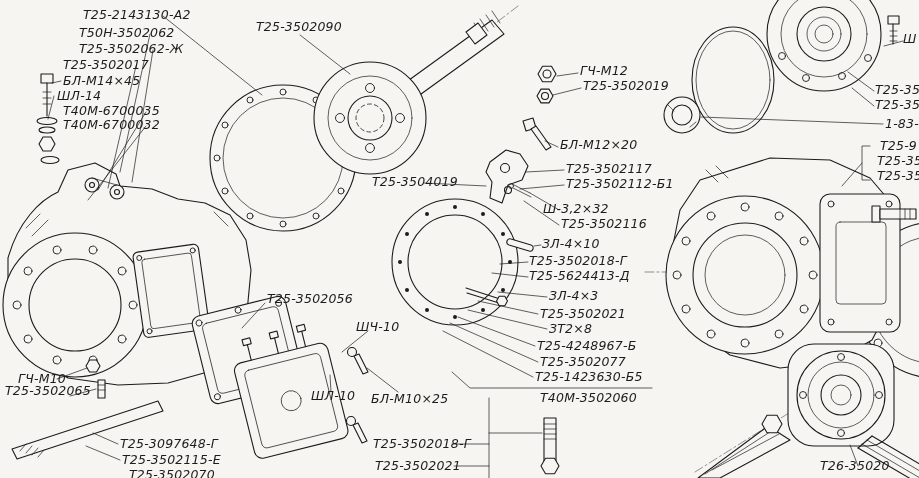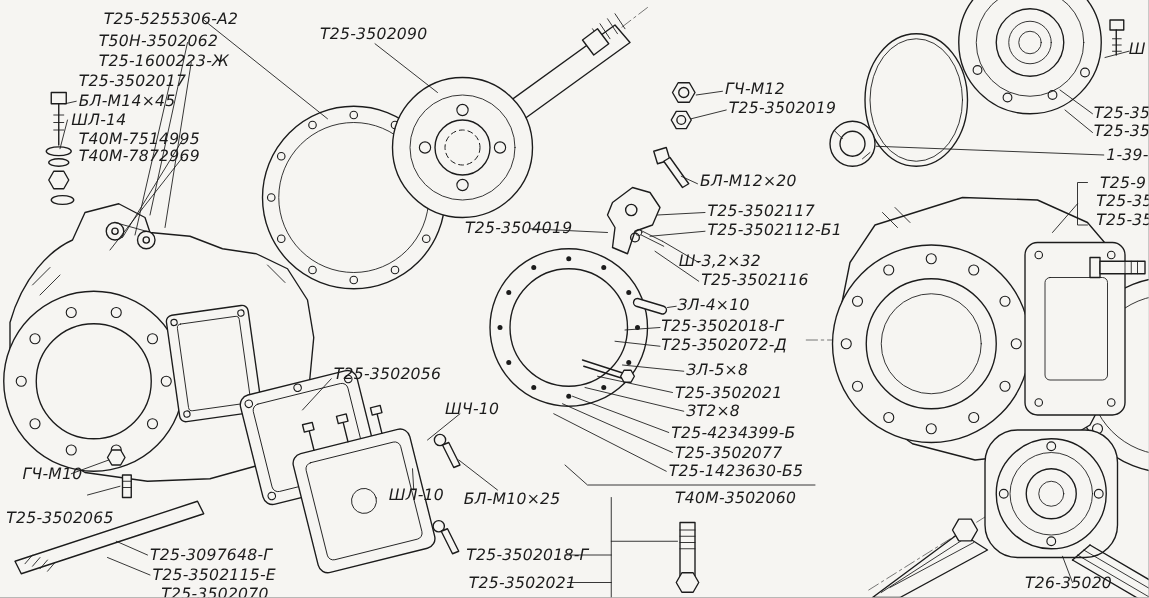--- a/index.html
+++ b/index.html
@@ -341,60 +341,60 @@
       <line x1="903" y1="41" x2="884" y2="46"></line>
       <line x1="874" y1="91" x2="848" y2="72"></line>
       <line x1="874" y1="106" x2="852" y2="88"></line>
       <line x1="883" y1="124" x2="701" y2="117"></line>
       <polyline points="870,146 862,146 862,180 870,180"></polyline>
       <line x1="862" y1="163" x2="842" y2="186"></line>
       <line x1="858" y1="466" x2="850" y2="445"></line>
     </g>
   </svg>
 
-  <div class="lbl" style="left:83px;top:8px">Т25-5255306-А2</div>
+  <div class="lbl" style="left:83px;top:8px">Т25-2143130-А2</div>
   <div class="lbl" style="left:79px;top:26px">Т50Н-3502062</div>
-  <div class="lbl" style="left:79px;top:42px">Т25-1600223-Ж</div>
+  <div class="lbl" style="left:79px;top:42px">Т25-3502062-Ж</div>
   <div class="lbl" style="left:63px;top:58px">Т25-3502017</div>
   <div class="lbl" style="left:63px;top:74px">БЛ-М14×45</div>
   <div class="lbl" style="left:57px;top:89px">ШЛ-14</div>
-  <div class="lbl" style="left:63px;top:104px">Т40М-7514995</div>
-  <div class="lbl" style="left:63px;top:118px">Т40М-7872969</div>
+  <div class="lbl" style="left:63px;top:104px">Т40М-6700035</div>
+  <div class="lbl" style="left:63px;top:118px">Т40М-6700032</div>
   <div class="lbl" style="left:256px;top:20px">Т25-3502090</div>
   <div class="lbl" style="left:580px;top:64px">ГЧ-М12</div>
   <div class="lbl" style="left:583px;top:79px">Т25-3502019</div>
   <div class="lbl" style="left:560px;top:138px">БЛ-М12×20</div>
   <div class="lbl" style="left:566px;top:162px">Т25-3502117</div>
   <div class="lbl" style="left:566px;top:177px">Т25-3502112-Б1</div>
   <div class="lbl" style="left:372px;top:175px">Т25-3504019</div>
   <div class="lbl" style="left:543px;top:202px">Ш-3,2×32</div>
   <div class="lbl" style="left:561px;top:217px">Т25-3502116</div>
   <div class="lbl" style="left:542px;top:237px">ЗЛ-4×10</div>
   <div class="lbl" style="left:529px;top:254px">Т25-3502018-Г</div>
-  <div class="lbl" style="left:529px;top:269px">Т25-3502072-Д</div>
-  <div class="lbl" style="left:549px;top:289px">ЗЛ-5×8</div>
+  <div class="lbl" style="left:529px;top:269px">Т25-5624413-Д</div>
+  <div class="lbl" style="left:549px;top:289px">ЗЛ-4×3</div>
   <div class="lbl" style="left:540px;top:307px">Т25-3502021</div>
   <div class="lbl" style="left:549px;top:322px">ЗТ2×8</div>
-  <div class="lbl" style="left:537px;top:339px">Т25-4234399-Б</div>
+  <div class="lbl" style="left:537px;top:339px">Т25-4248967-Б</div>
   <div class="lbl" style="left:540px;top:355px">Т25-3502077</div>
   <div class="lbl" style="left:535px;top:370px">Т25-1423630-Б5</div>
   <div class="lbl" style="left:540px;top:391px">Т40М-3502060</div>
   <div class="lbl" style="left:267px;top:292px">Т25-3502056</div>
   <div class="lbl" style="left:356px;top:320px">ШЧ-10</div>
   <div class="lbl" style="left:311px;top:389px">ШЛ-10</div>
   <div class="lbl" style="left:371px;top:392px">БЛ-М10×25</div>
   <div class="lbl" style="left:18px;top:372px">ГЧ-М10</div>
-  <div class="lbl" style="left:5px;top:407px">Т25-3502065</div>
+  <div class="lbl" style="left:5px;top:384px">Т25-3502065</div>
   <div class="lbl" style="left:120px;top:437px">Т25-3097648-Г</div>
   <div class="lbl" style="left:122px;top:453px">Т25-3502115-Е</div>
   <div class="lbl" style="left:129px;top:468px">Т25-3502070</div>
   <div class="lbl" style="left:373px;top:437px">Т25-3502018-Г</div>
   <div class="lbl" style="left:375px;top:459px">Т25-3502021</div>
   <div class="lbl" style="left:903px;top:32px">Ш</div>
   <div class="lbl" style="left:875px;top:83px">Т25-35</div>
   <div class="lbl" style="left:875px;top:98px">Т25-350</div>
-  <div class="lbl" style="left:885px;top:117px">1-39-</div>
+  <div class="lbl" style="left:885px;top:117px">1-83-</div>
   <div class="lbl" style="left:880px;top:139px">Т25-9</div>
   <div class="lbl" style="left:877px;top:154px">Т25-35</div>
   <div class="lbl" style="left:877px;top:169px">Т25-35</div>
   <div class="lbl" style="left:820px;top:459px">Т26-35020</div>
 
 </div>
 
 </body></html>

